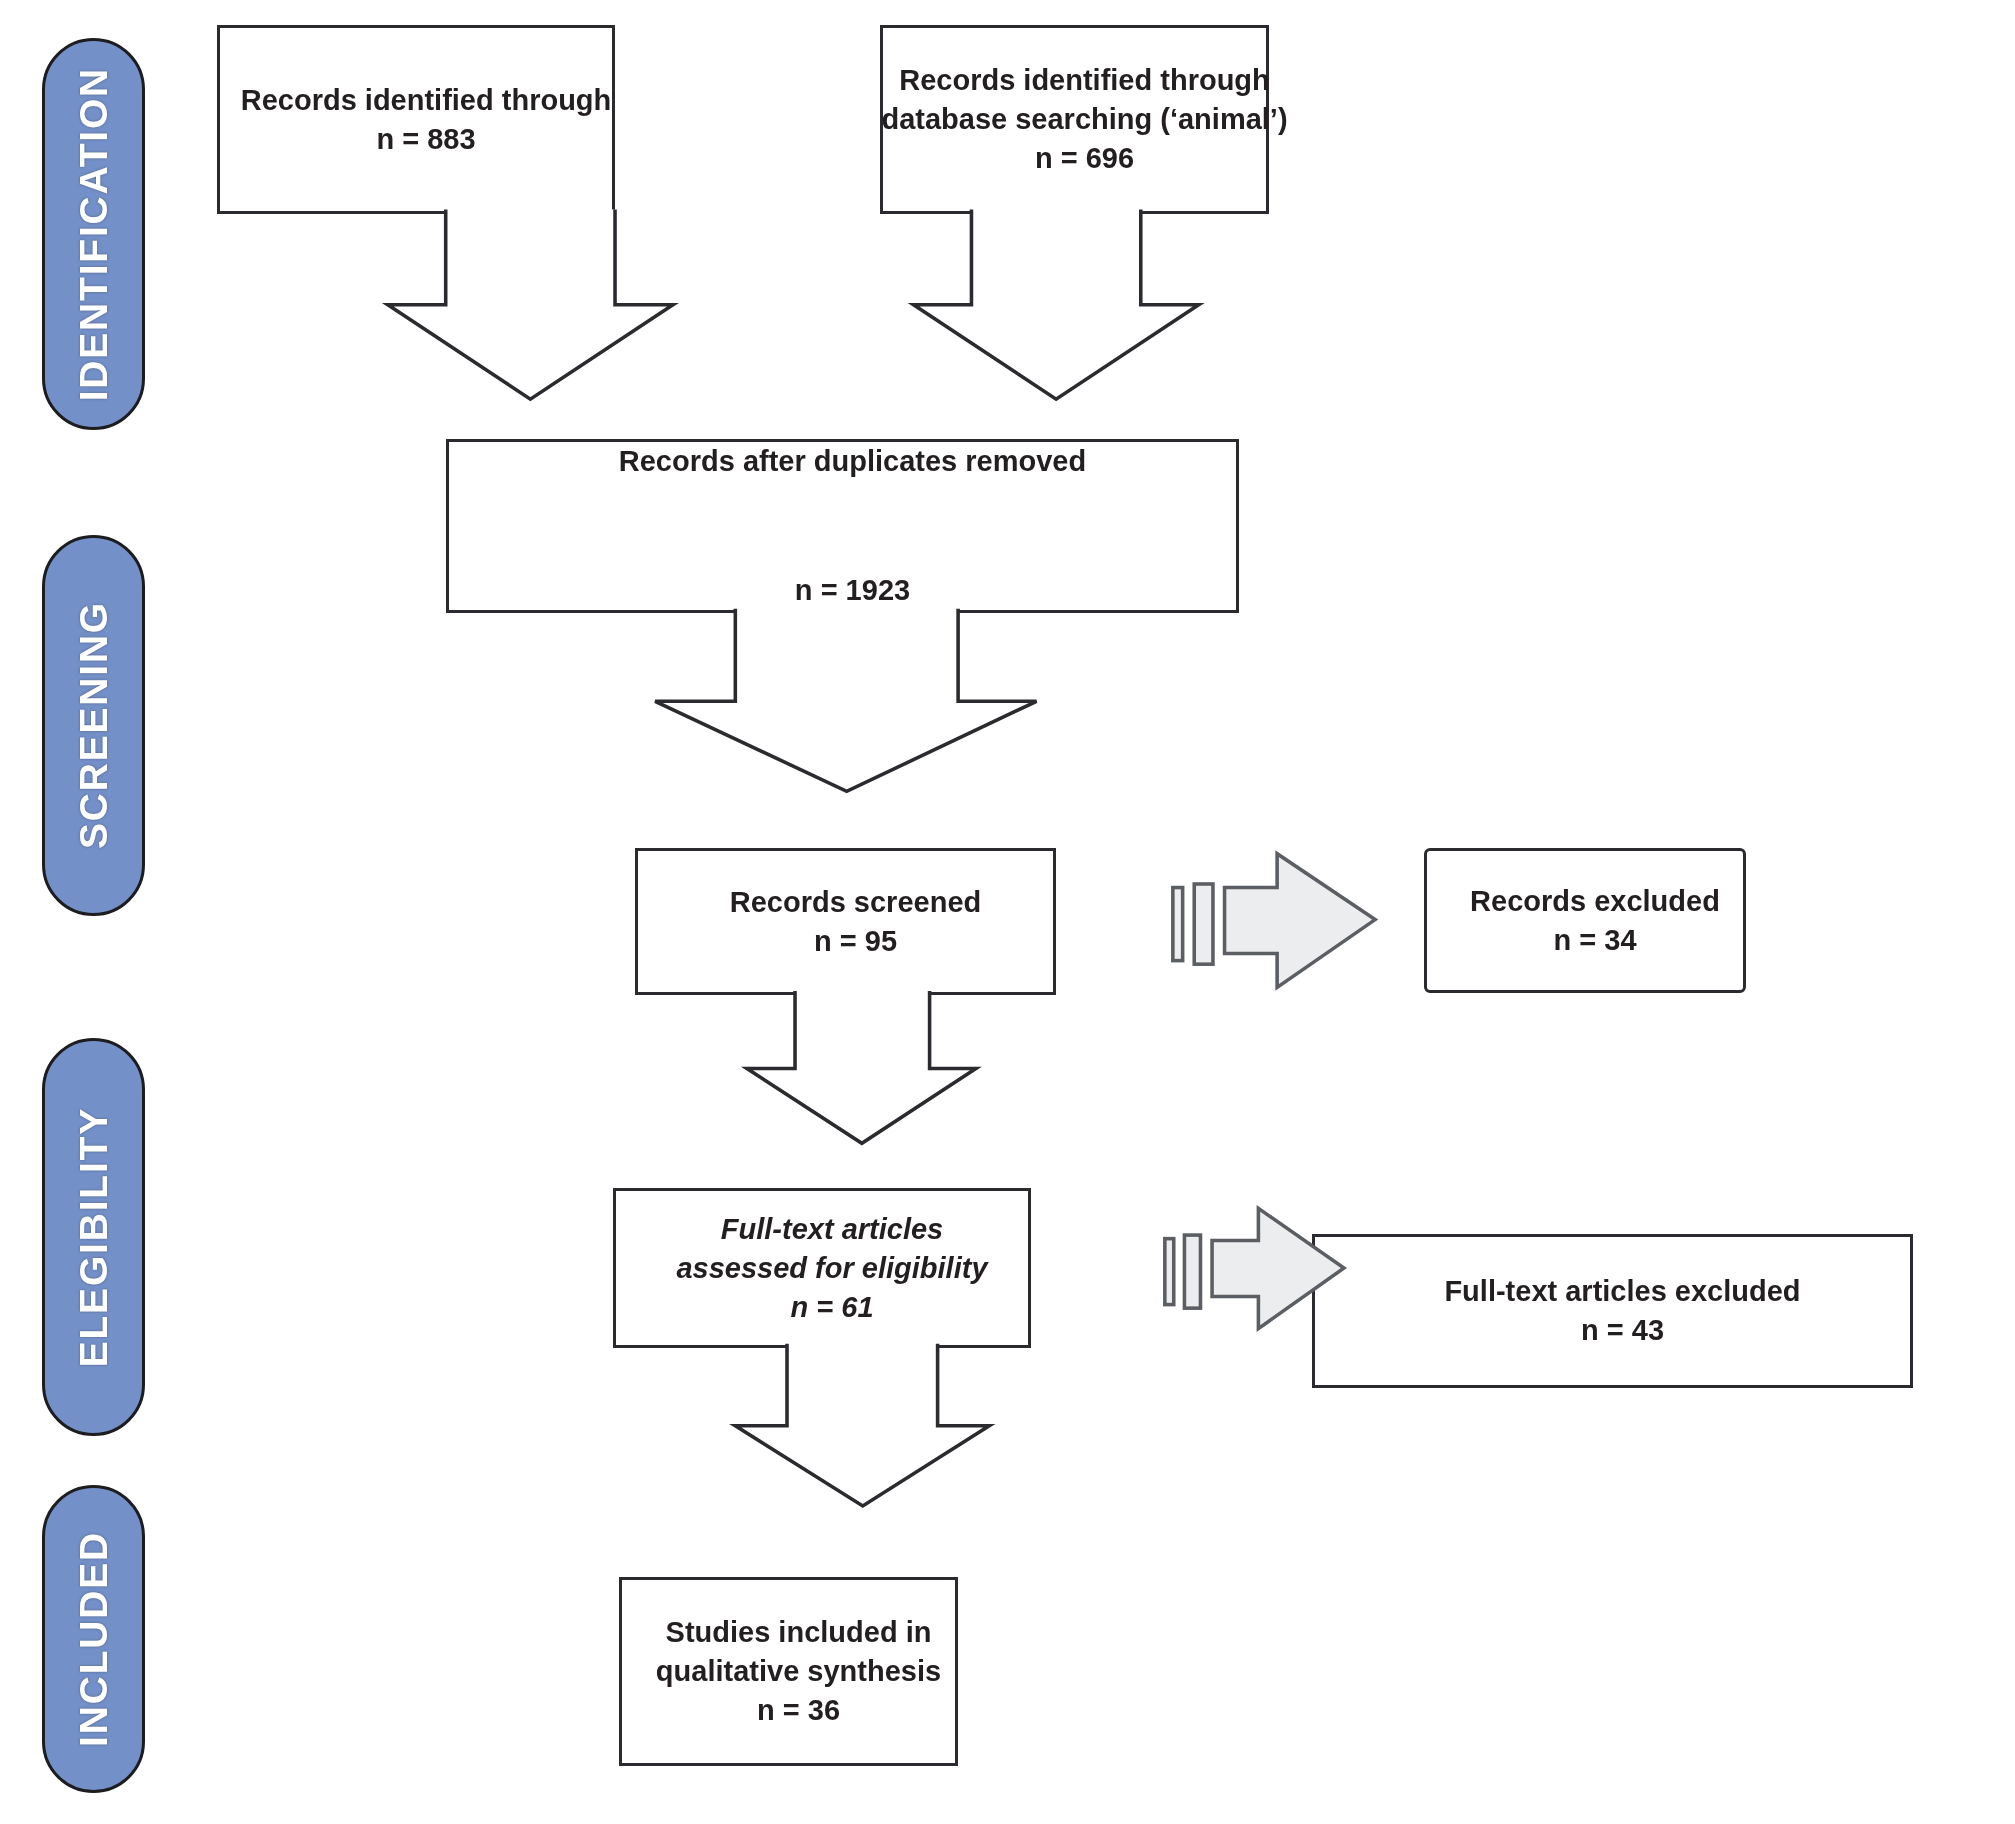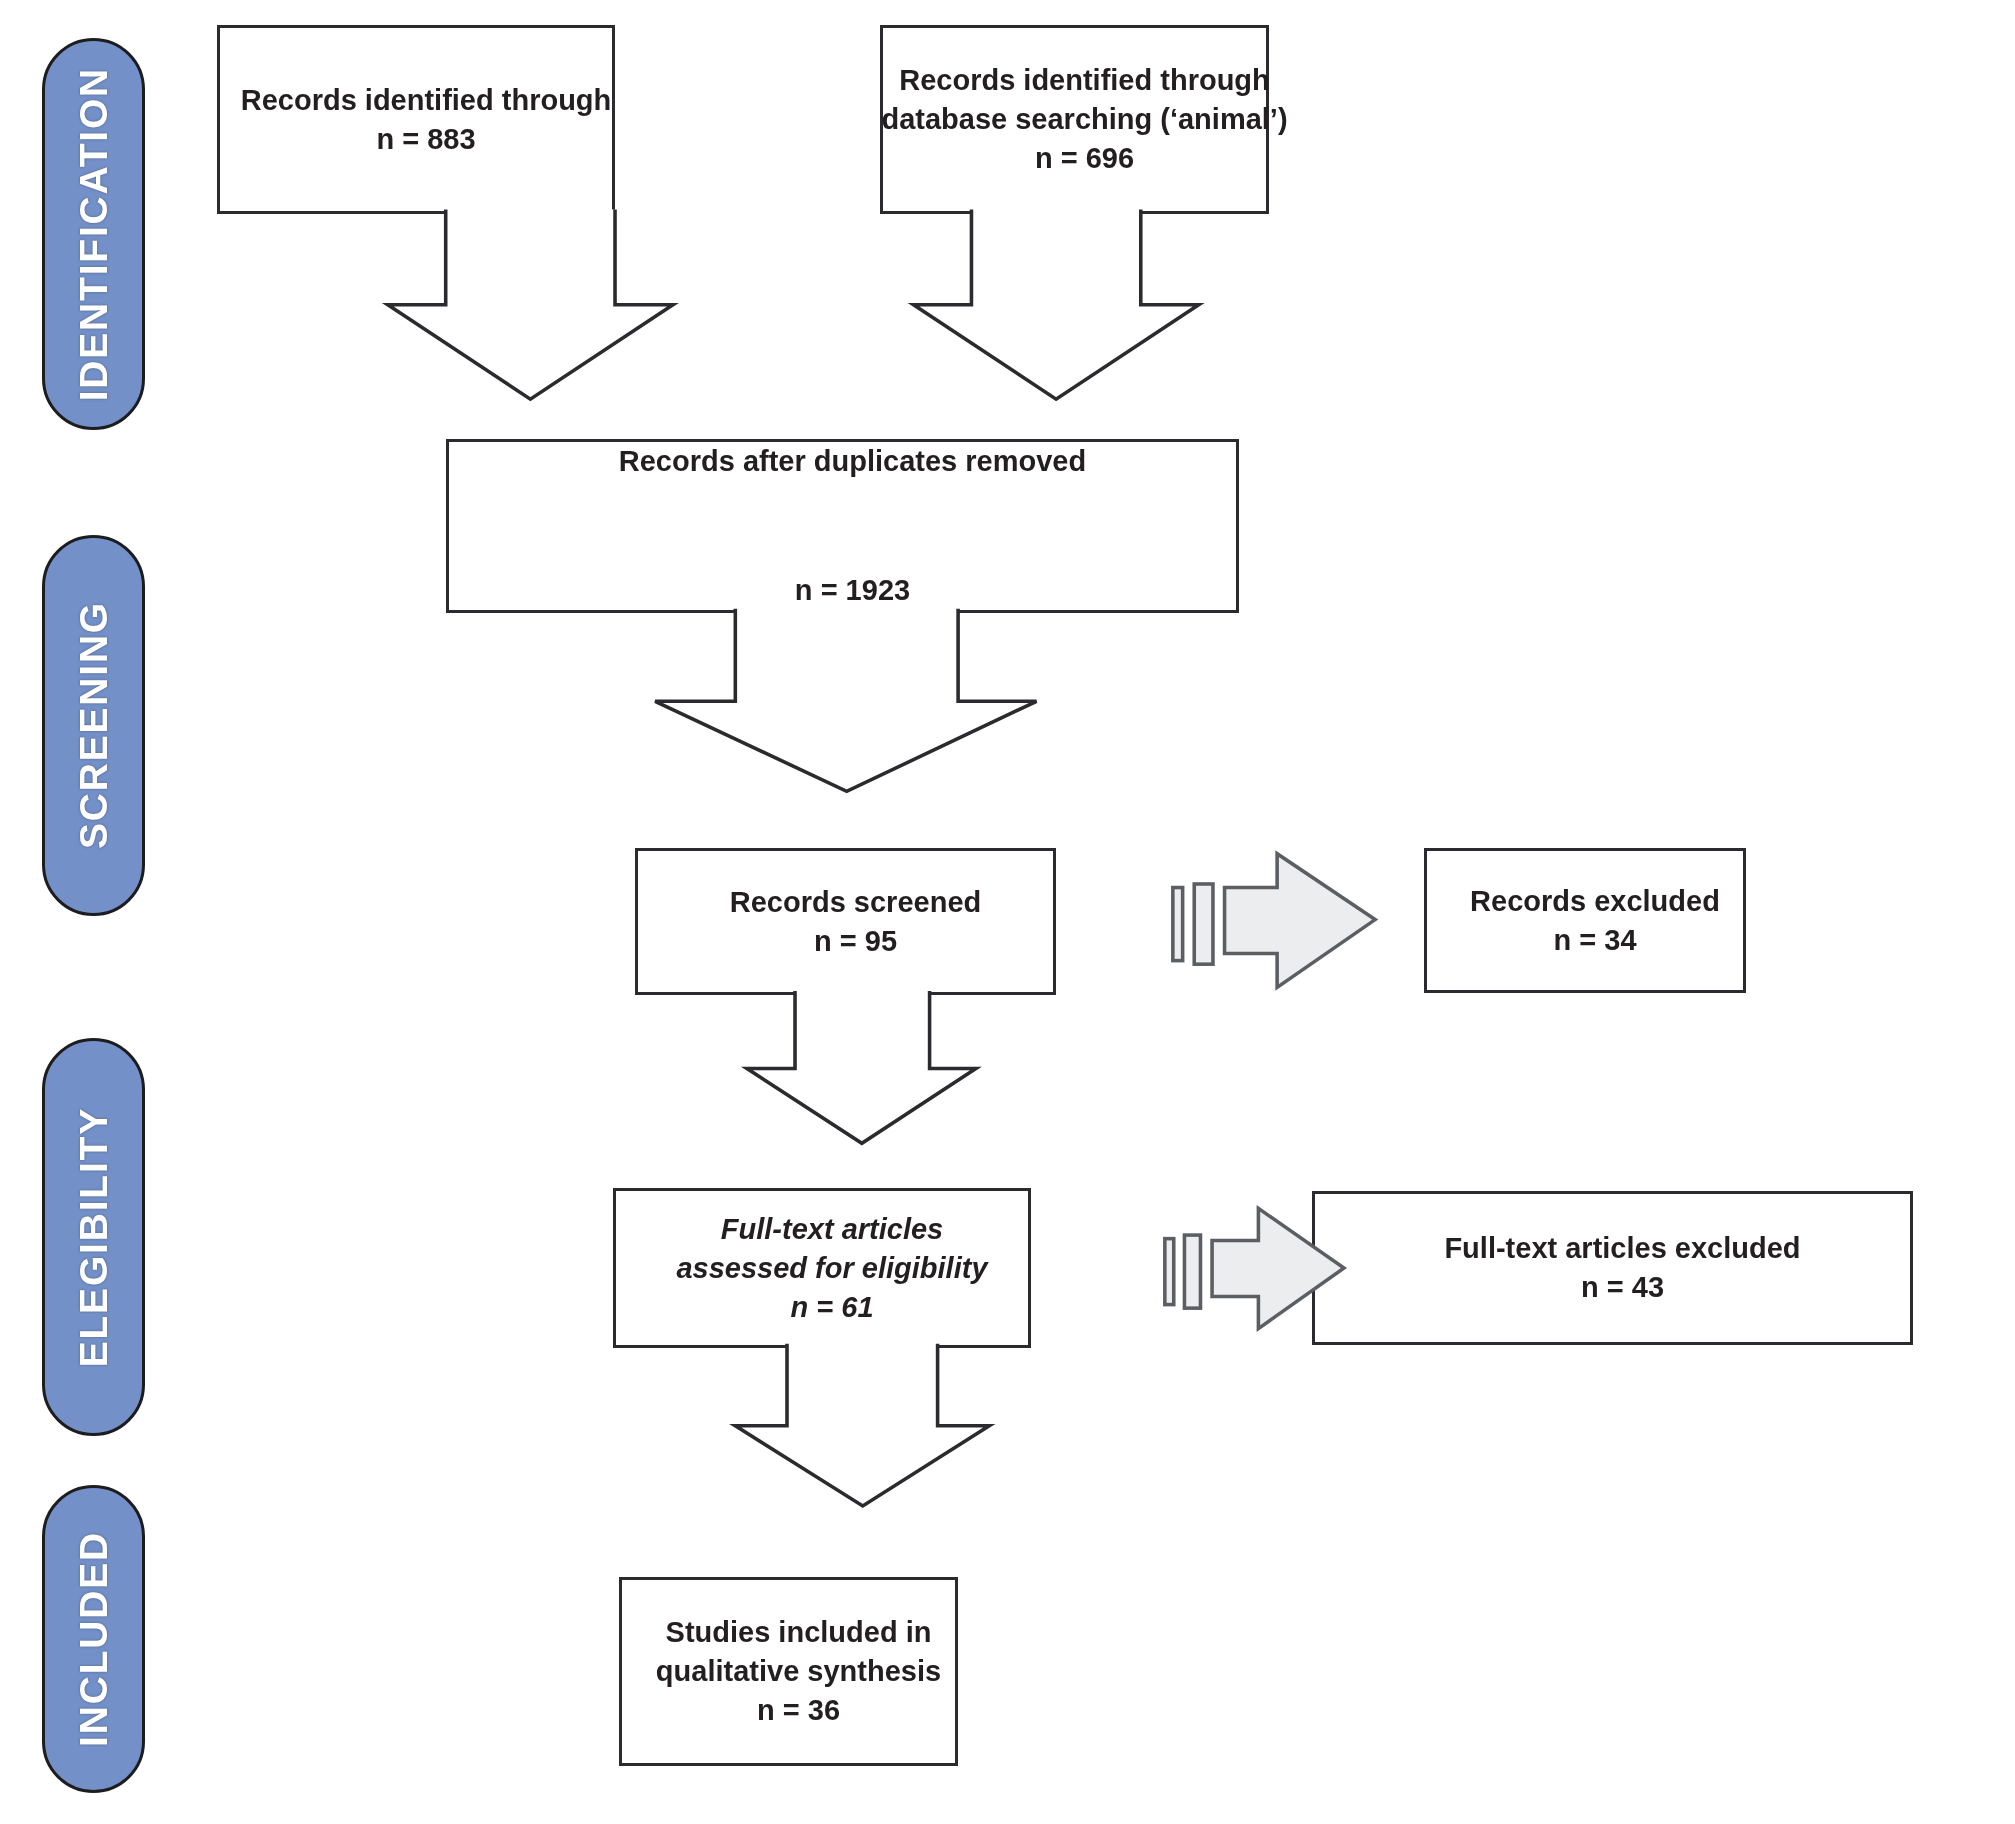--- a/index.html
+++ b/index.html
@@ -106,32 +106,32 @@
   <div class="flow-box" style="left:446px; top:439px; width:793px; height:174px;justify-content:space-between;">
     <div class="line">Records after duplicates removed</div>
     <div class="line">n = 1923</div>
   </div>
 
   <div class="flow-box" style="left:635px; top:848px; width:421px; height:147px;">
     <div class="line">Records screened</div>
     <div class="line">n = 95</div>
   </div>
 
-  <div class="flow-box" style="left:1424px; top:848px; width:322px; height:145px;">
+  <div class="flow-box" style="left:1424px; top:848px; width:322px; height:145px;border-radius:6px;">
     <div class="line">Records excluded</div>
     <div class="line">n = 34</div>
   </div>
 
   <div class="flow-box" style="left:613px; top:1188px; width:418px; height:160px;font-style:italic;">
     <div class="line">Full-text articles</div>
     <div class="line">assessed for eligibility</div>
     <div class="line">n = 61</div>
   </div>
 
-  <div class="flow-box" style="left:1312px; top:1191px; width:601px; height:154px;">
+  <div class="flow-box" style="left:1312px; top:1234px; width:601px; height:154px;">
     <div class="line">Full-text articles excluded</div>
     <div class="line">n = 43</div>
   </div>
 
   <div class="flow-box" style="left:619px; top:1553px; width:339px; height:189px;margin-top:24px;">
     <div class="line">Studies included in</div>
     <div class="line">qualitative synthesis</div>
     <div class="line">n = 36</div>
   </div>
 

